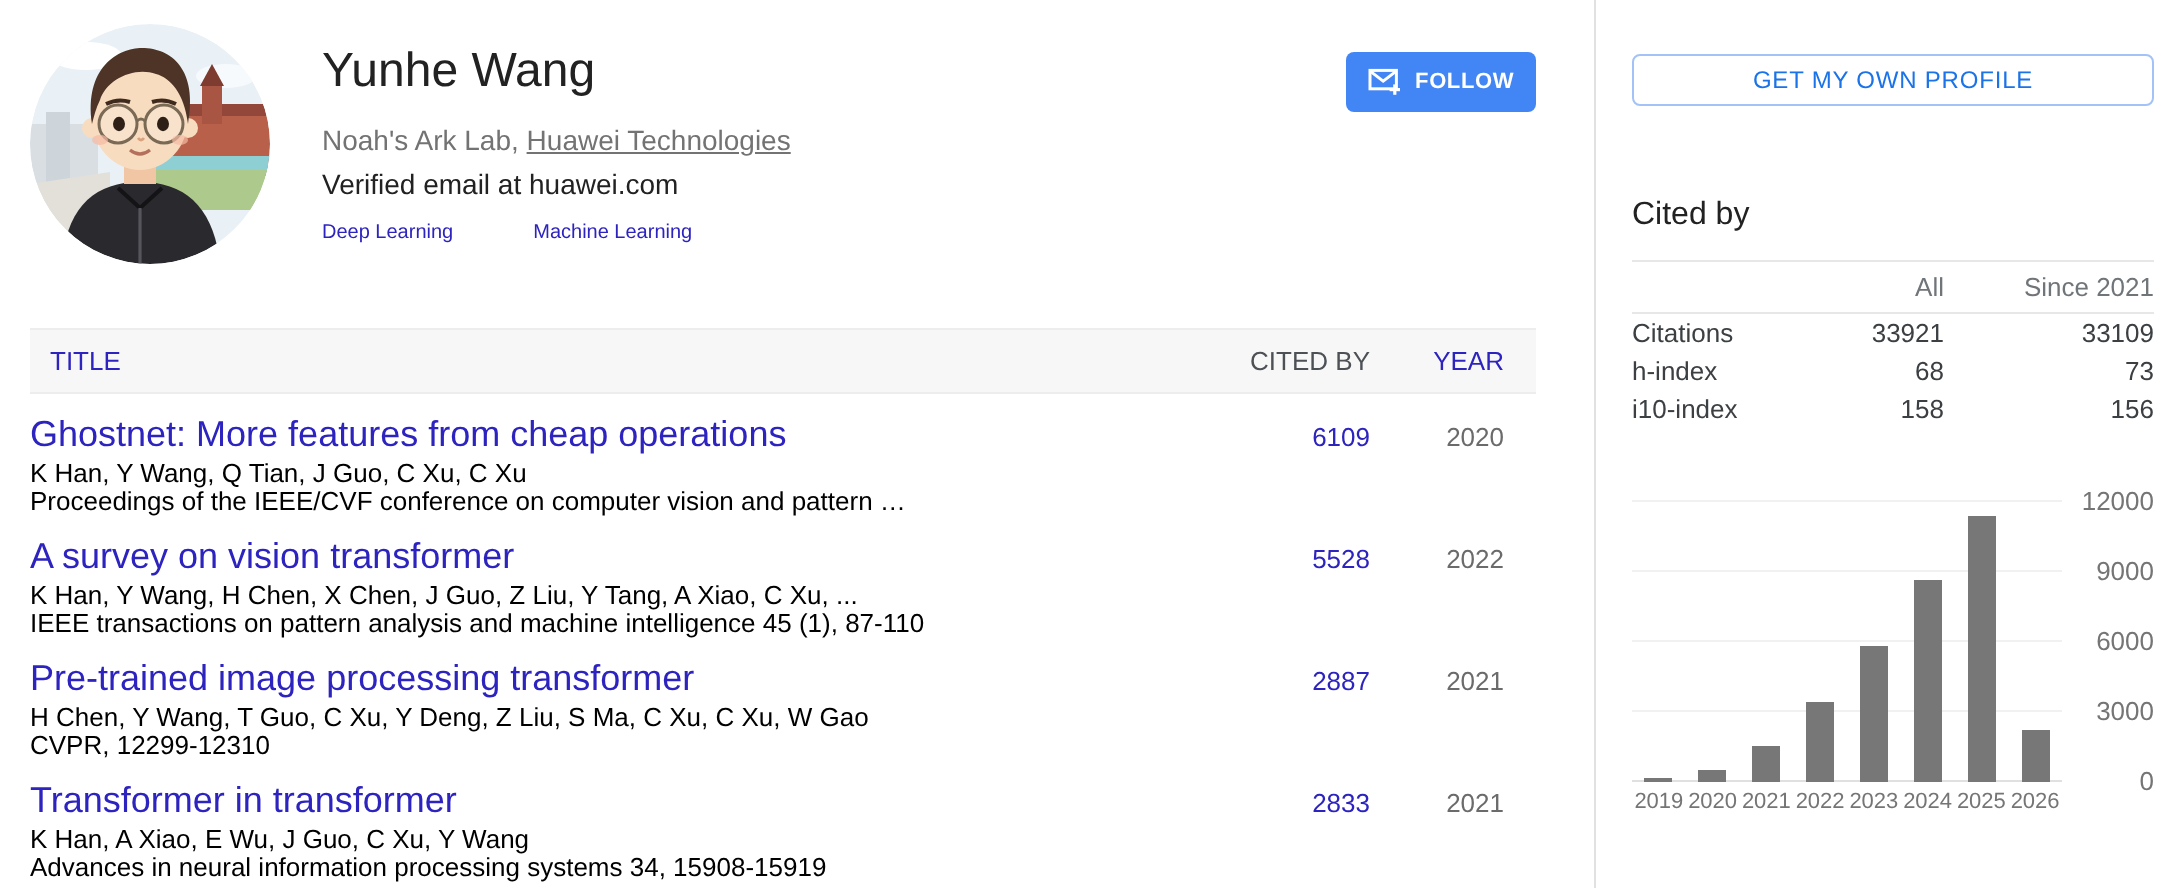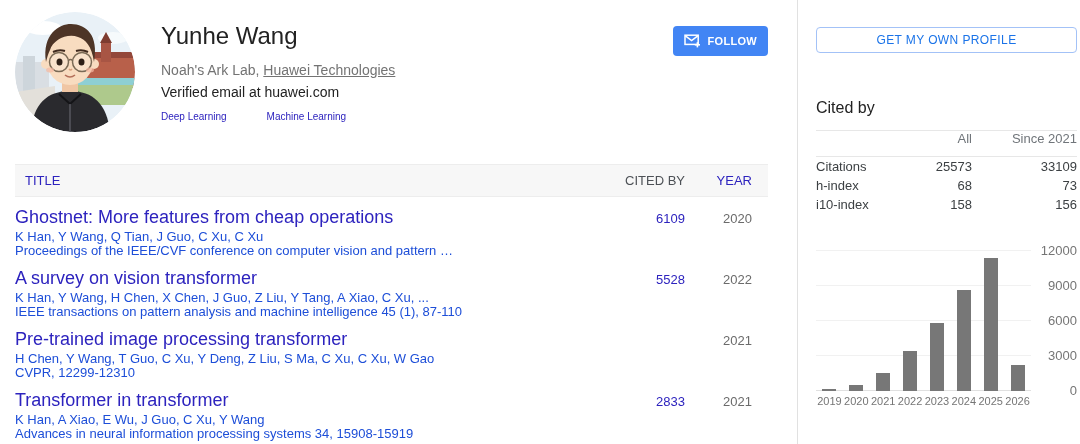--- a/index.html
+++ b/index.html
@@ -26,36 +26,36 @@
   .pub-header { margin-top:32px; display:flex; align-items:center; height:33px;
     background:#f7f7f7; border-top:1px solid #ededed; border-bottom:1px solid #ededed;
     font-size:13px; }
   .col-title { flex:1; padding-left:10px; color:#2d23be; cursor:pointer; }
   .col-cited { width:85px; text-align:right; padding-right:13px; color:#4d5156; }
   .col-year  { width:70px; text-align:right; padding-right:16px; color:#2d23be; cursor:pointer; }
 
   .pub-row { display:flex; padding-top:12px; }
   .pub-main { flex:1; min-width:0; }
   .pub-title { font-size:18px; line-height:17px; color:#2d23be; cursor:pointer; }
-  .pub-authors, .pub-venue { font-size:13px; line-height:14px; color:#1d4ed8; }
+  .pub-authors, .pub-venue { font-size:13px; line-height:14px; color:#000000; }
   .pub-authors { margin-top:4px; }
   .pub-cited { width:85px; text-align:right; padding-right:13px; font-size:13px;
     color:#2d23be; padding-top:2px; cursor:pointer; }
   .pub-year { width:70px; text-align:right; padding-right:16px; font-size:13px;
     color:#6b6b6b; padding-top:2px; }
 
   
   .side { flex:1; border-left:1px solid #e1e1e1; padding:0 3px 0 18px; }
   .own-btn { margin-top:27px; width:100%; height:26px; background:#fff;
     border:1px solid #a3c2f7; border-radius:4px; color:#1a73e8;
     font-family:"Liberation Sans",sans-serif; font-size:12px; font-weight:500;
     letter-spacing:.4px; cursor:pointer; }
   .citedby-h { margin-top:46px; font-size:16px; font-weight:400; color:#222; }
   .stats { margin-top:13px; font-size:13px; }
-  .stats-head { display:flex; height:27px; color:#70757a;
+  .stats-head { display:flex; align-items:center; height:27px; color:#70757a;
     border-top:1px solid #e7e7e7; border-bottom:1px solid #e7e7e7; }
   .stats-row { display:flex; align-items:center; height:19px; color:#3c4043; }
   .stats-row:first-of-type { margin-top:3px; }
   .s-label { flex:1; }
   .s-all { width:85px; text-align:right; }
   .s-since { width:105px; text-align:right; }
 
   .chart { display:flex; margin-top:37px; }
   .chart-left { flex:1; }
   .plot { position:relative; height:140px; }
@@ -166,20 +166,21 @@
       <div class="pub-cited">5528</div>
       <div class="pub-year">2022</div>
     </div>
 
     <div class="pub-row">
       <div class="pub-main">
         <div class="pub-title">Pre-trained image processing transformer</div>
         <div class="pub-authors">H Chen, Y Wang, T Guo, C Xu, Y Deng, Z Liu, S Ma, C Xu, C Xu, W Gao</div>
         <div class="pub-venue">CVPR, 12299-12310</div>
       </div>
+      <div class="pub-cited">2887</div>
       <div class="pub-year">2021</div>
     </div>
 
     <div class="pub-row">
       <div class="pub-main">
         <div class="pub-title">Transformer in transformer</div>
         <div class="pub-authors">K Han, A Xiao, E Wu, J Guo, C Xu, Y Wang</div>
         <div class="pub-venue">Advances in neural information processing systems 34, 15908-15919</div>
       </div>
       <div class="pub-cited">2833</div>
@@ -194,21 +195,21 @@
     <div class="citedby-h">Cited by</div>
 
     <div class="stats">
       <div class="stats-head">
         <span class="s-label"></span>
         <span class="s-all">All</span>
         <span class="s-since">Since 2021</span>
       </div>
       <div class="stats-row">
         <span class="s-label">Citations</span>
-        <span class="s-all">25573</span>
+        <span class="s-all">33921</span>
         <span class="s-since">33109</span>
       </div>
       <div class="stats-row">
         <span class="s-label">h-index</span>
         <span class="s-all">68</span>
         <span class="s-since">73</span>
       </div>
       <div class="stats-row">
         <span class="s-label">i10-index</span>
         <span class="s-all">158</span>

